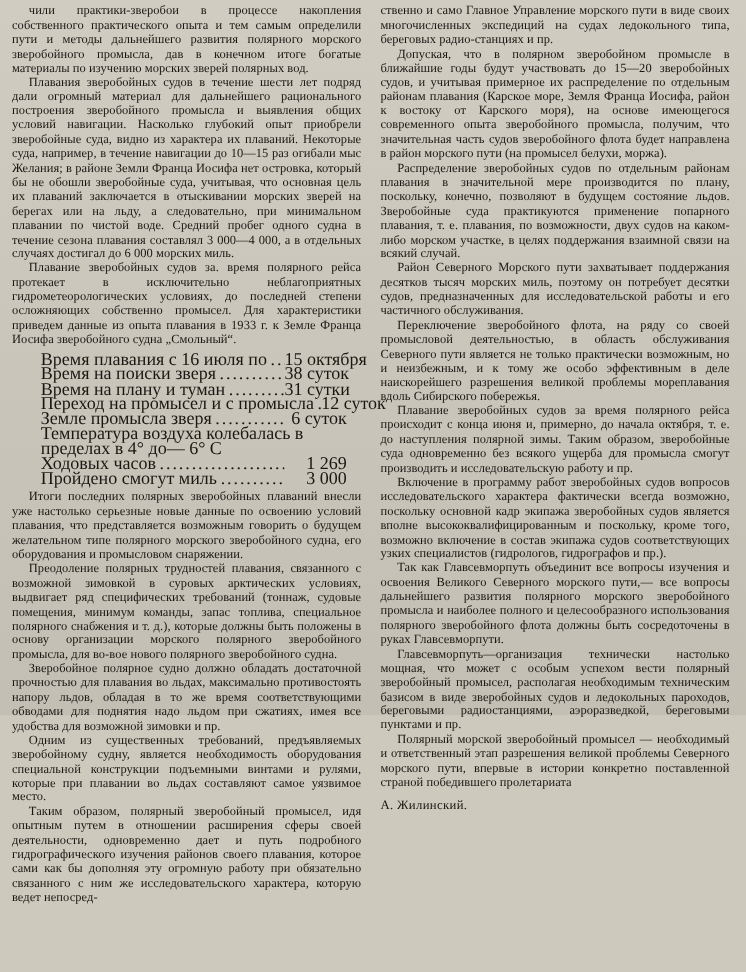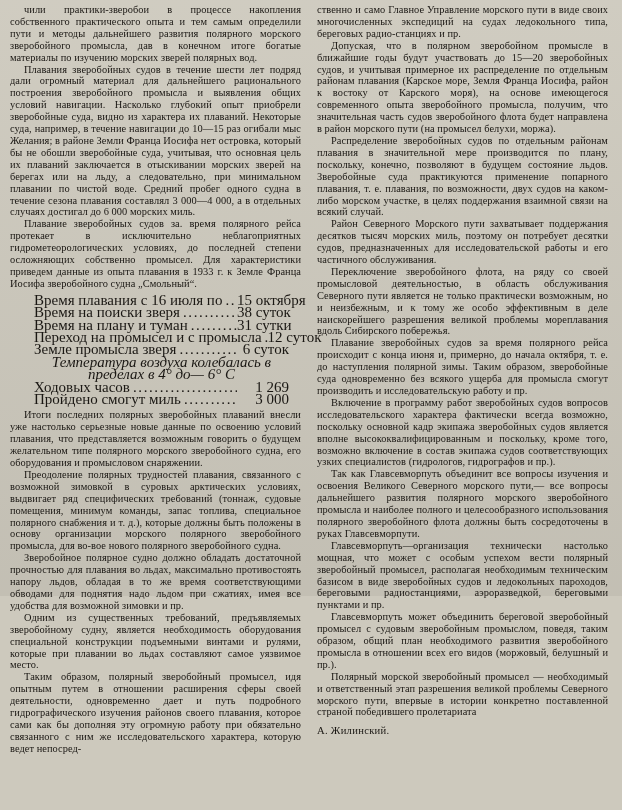--- a/index.html
+++ b/index.html
@@ -106,21 +106,21 @@
         <div class="trow">
           <span class="tlabel">Переход на промысел и с промысла</span>
           <span class="tdots">.................................</span>
           <span class="tval">12 суток</span>
         </div>
         <div class="trow">
           <span class="tlabel">Земле промысла зверя</span>
           <span class="tdots">.................................</span>
           <span class="tval">6 суток</span>
         </div>
-        <div class="trow" style="padding-left:24px;display:block;text-align:center;font-style:italic;">
+        <div class="trow" style="padding-left:24px;display:block;text-align:left;">
           <span class="tlabel" style="white-space:normal;">Температура воздуха колебалась в пределах в 4° до— 6° С</span>
         </div>
         <div class="trow">
           <span class="tlabel">Ходовых часов</span>
           <span class="tdots">.................................</span>
           <span class="tval">1 269</span>
         </div>
         <div class="trow">
           <span class="tlabel">Пройдено смогут миль</span>
           <span class="tdots">.................................</span>
@@ -138,19 +138,18 @@
     <div class="col col-right">
       <p class="noindent">ственно и само Главное Управление морского пути в виде своих многочисленных экспедиций на судах ледокольного типа, береговых радио-станциях и пр.</p>
       <p>Допуская, что в полярном зверобойном промысле в ближайшие годы будут участвовать до 15—20 зверобойных судов, и учитывая примерное их распределение по отдельным районам плавания (Карское море, Земля Франца Иосифа, район к востоку от Карского моря), на основе имеющегося современного опыта зверобойного промысла, получим, что значительная часть судов зверобойного флота будет направлена в район морского пути (на промысел белухи, моржа).</p>
       <p>Распределение зверобойных судов по отдельным районам плавания в значительной мере производится по плану, поскольку, конечно, позволяют в будущем состояние льдов. Зверобойные суда практикуются применение попарного плавания, т. е. плавания, по возможности, двух судов на каком-либо морском участке, в целях поддержания взаимной связи на всякий случай.</p>
       <p>Район Северного Морского пути захватывает поддержания десятков тысяч морских миль, поэтому он потребует десятки судов, предназначенных для исследовательской работы и его частичного обслуживания.</p>
       <p>Переключение зверобойного флота, на ряду со своей промысловой деятельностью, в область обслуживания Северного пути является не только практически возможным, но и неизбежным, и к тому же особо эффективным в деле наискорейшего разрешения великой проблемы мореплавания вдоль Сибирского побережья.</p>
       <p>Плавание зверобойных судов за время полярного рейса происходит с конца июня и, примерно, до начала октября, т. е. до наступления полярной зимы. Таким образом, зверобойные суда одновременно без всякого ущерба для промысла смогут производить и исследовательскую работу и пр.</p>
       <p>Включение в программу работ зверобойных судов вопросов исследовательского характера фактически всегда возможно, поскольку основной кадр экипажа зверобойных судов является вполне высококвалифицированным и поскольку, кроме того, возможно включение в состав экипажа судов соответствующих узких специалистов (гидрологов, гидрографов и пр.).</p>
       <p>Так как Главсевморпуть объединит все вопросы изучения и освоения Великого Северного морского пути,— все вопросы дальнейшего развития полярного морского зверобойного промысла и наиболее полного и целесообразного использования полярного зверобойного флота должны быть сосредоточены в руках Главсевморпути.</p>
       <p>Главсевморпуть—организация технически настолько мощная, что может с особым успехом вести полярный зверобойный промысел, располагая необходимым техническим базисом в виде зверобойных судов и ледокольных пароходов, береговыми радиостанциями, аэроразведкой, береговыми пунктами и пр.</p>
-      <p>Главсевморпуть может объединить береговой зверобойный промысел с судовым зверобойным промыслом, поведя, таким образом, общий план необходимого развития зверобойного промысла в отношении всех его видов (моржовый, белушный и пр.).</p>
       <p>Полярный морской зверобойный промысел — необходимый и ответственный этап разрешения великой проблемы Северного морского пути, впервые в истории конкретно поставленной страной победившего пролетариата</p>
       <div class="signature">А. Жилинский.</div>
     </div>
 
   </div>
 </div>
 
 </body></html>

